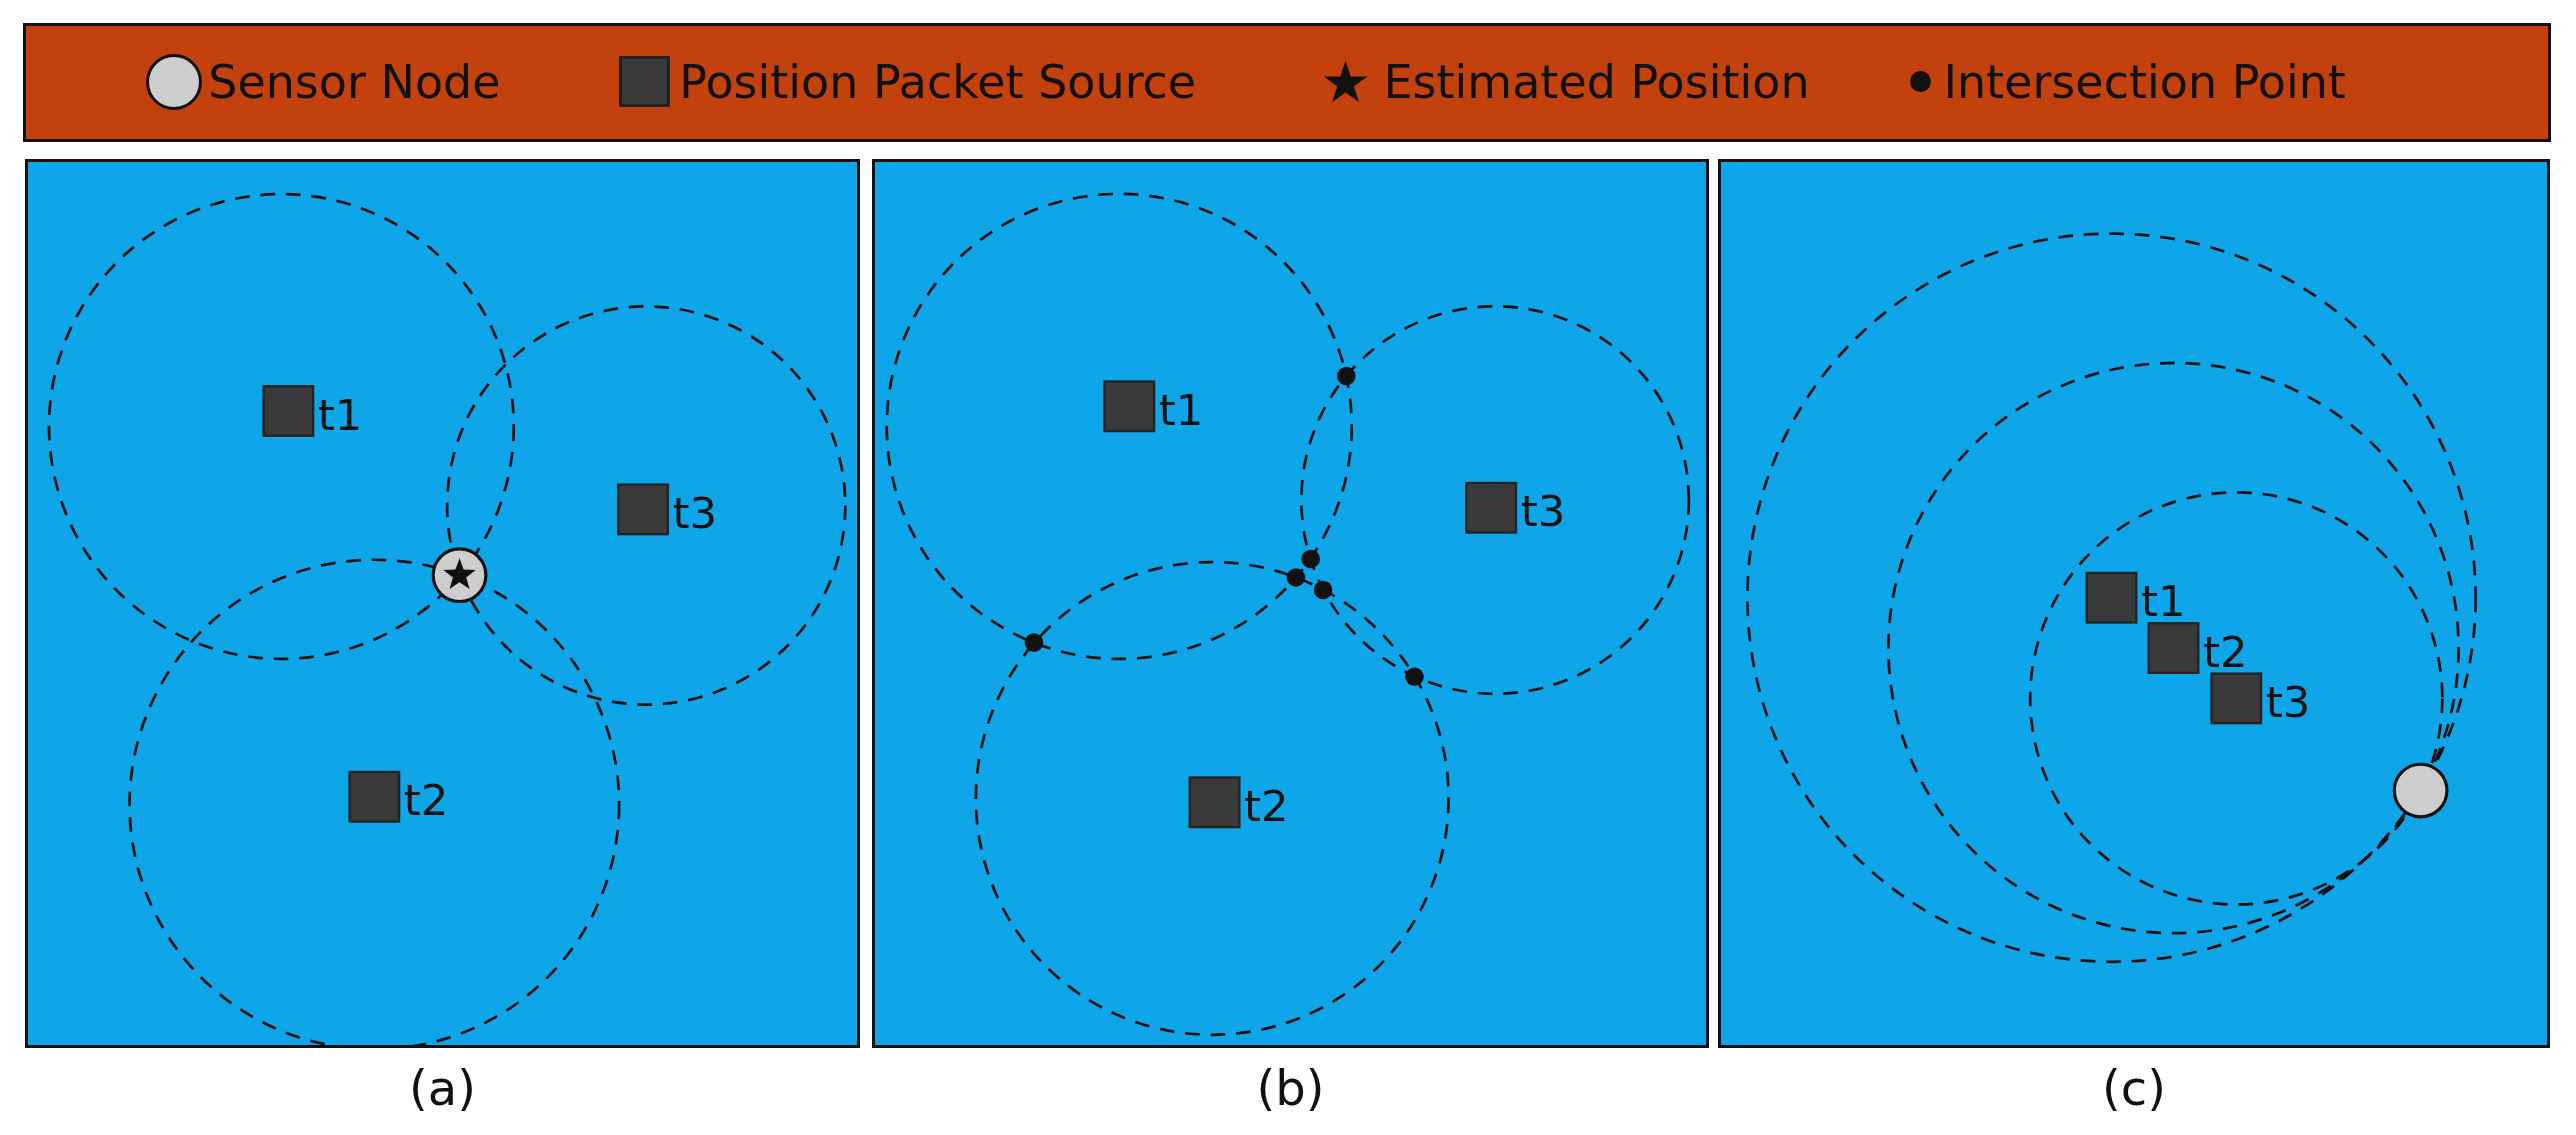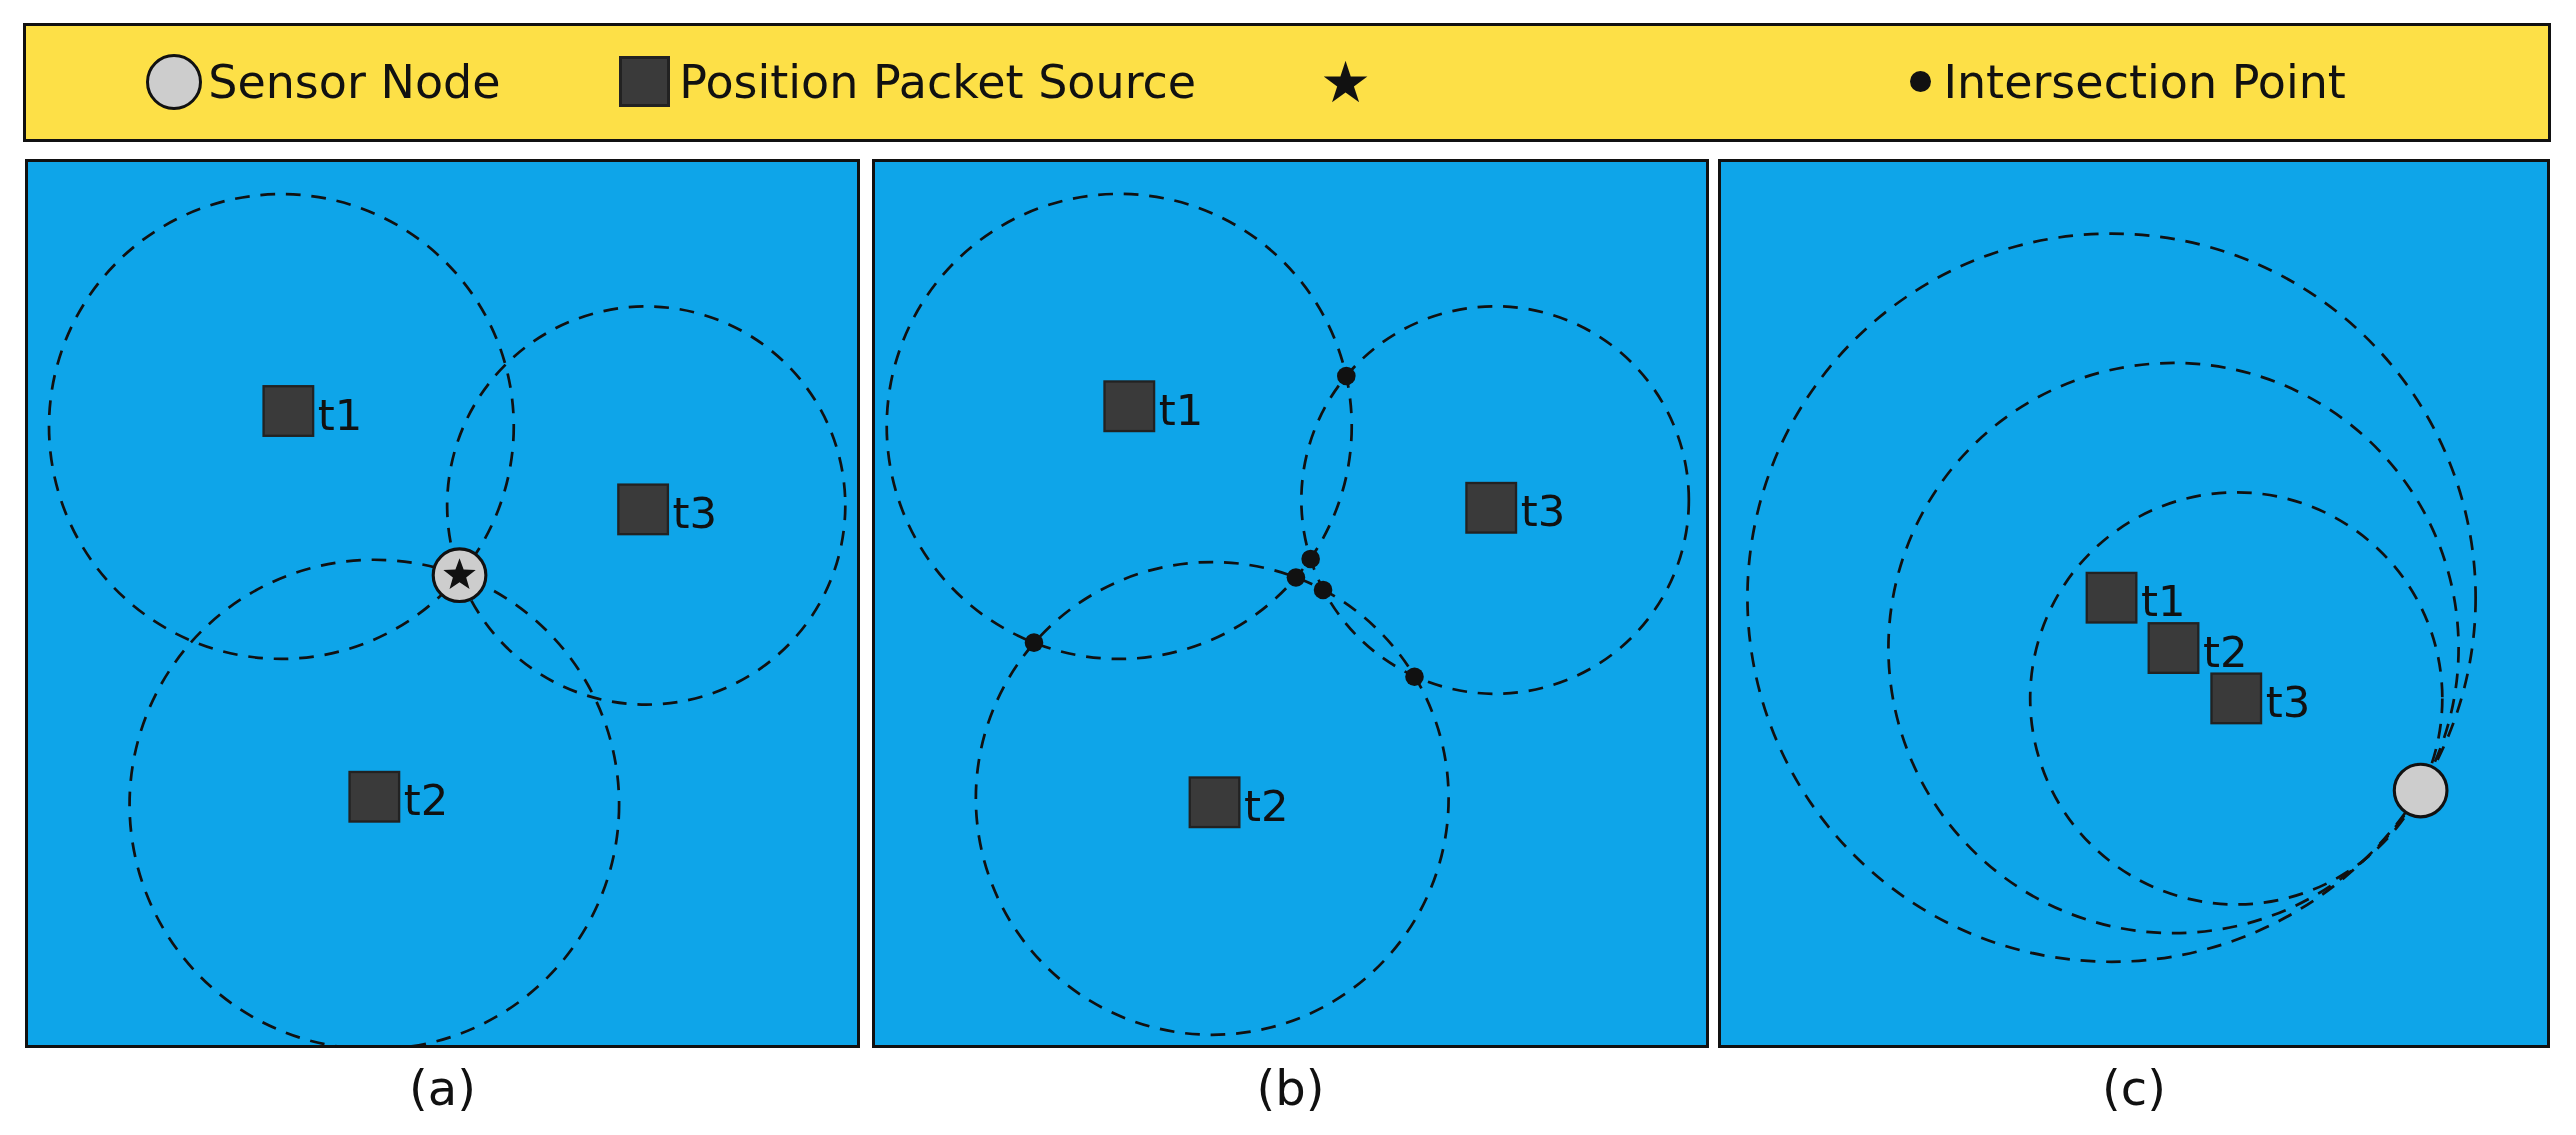--- a/index.html
+++ b/index.html
@@ -1,20 +1,20 @@
 <!DOCTYPE html>
 <html style="font-size:12.4px"><head>
 <meta charset="utf-8">
 <style>
   html,body{margin:0;padding:0;background:#fff;}
   .figure{position:relative;width:2576px;height:1136px;background:#fff;
           font-family:"DejaVu Sans","Liberation Sans",sans-serif;color:#111;overflow:hidden;}
   
   .legend{position:absolute;left:23px;top:23px;width:2528px;height:119px;
-          border:3.9px solid #111;background:#fde047;box-sizing:border-box;}
+          border:3.9px solid #111;background:#c2410c;box-sizing:border-box;}
   .legend-item{position:absolute;top:0;height:111px;display:flex;align-items:center;}
   .legend-item .legend-label{font-size:46px;white-space:nowrap;}
   .li-1{left:120px;} .li-2{left:593px;justify-content:space-between;} .li-3{left:1294px;} .li-4{left:1884px;}
   .marker-circle{width:50px;height:50px;border-radius:50%;background:#cdcdcd;
                  border:3.1px solid #111;margin-right:6.2px;}
   .marker-square{width:45px;height:45px;background:#3a3a3a;border:3.1px solid #222;margin-right:9.3px;}
   .marker-star{font-size:57px;line-height:46px;margin-right:12.4px;}
   .marker-dot{width:21px;height:21px;border-radius:50%;background:#111;margin-right:12.4px;}
   
   .panel{position:absolute;top:159px;height:889px;border:3.1px solid #111;
@@ -37,20 +37,21 @@
     <div class="legend-item li-1">
       <span class="marker-circle"></span>
       <span class="legend-label">Sensor Node</span>
     </div>
     <div class="legend-item li-2">
       <span class="marker-square"></span>
       <span class="legend-label">Position Packet Source</span>
     </div>
     <div class="legend-item li-3">
       <span class="marker-star">★</span>
+      <span class="legend-label">Estimated Position</span>
     </div>
     <div class="legend-item li-4">
       <span class="marker-dot"></span>
       <span class="legend-label">Intersection Point</span>
     </div>
   </div>
 
   <div class="panel panel-a">
       <svg width="835" height="889" viewBox="0 0 1078 1147">
         <circle cx="331" cy="345" r="300" fill="none" stroke="#111111" stroke-width="3.5" stroke-dasharray="19 14"></circle>

